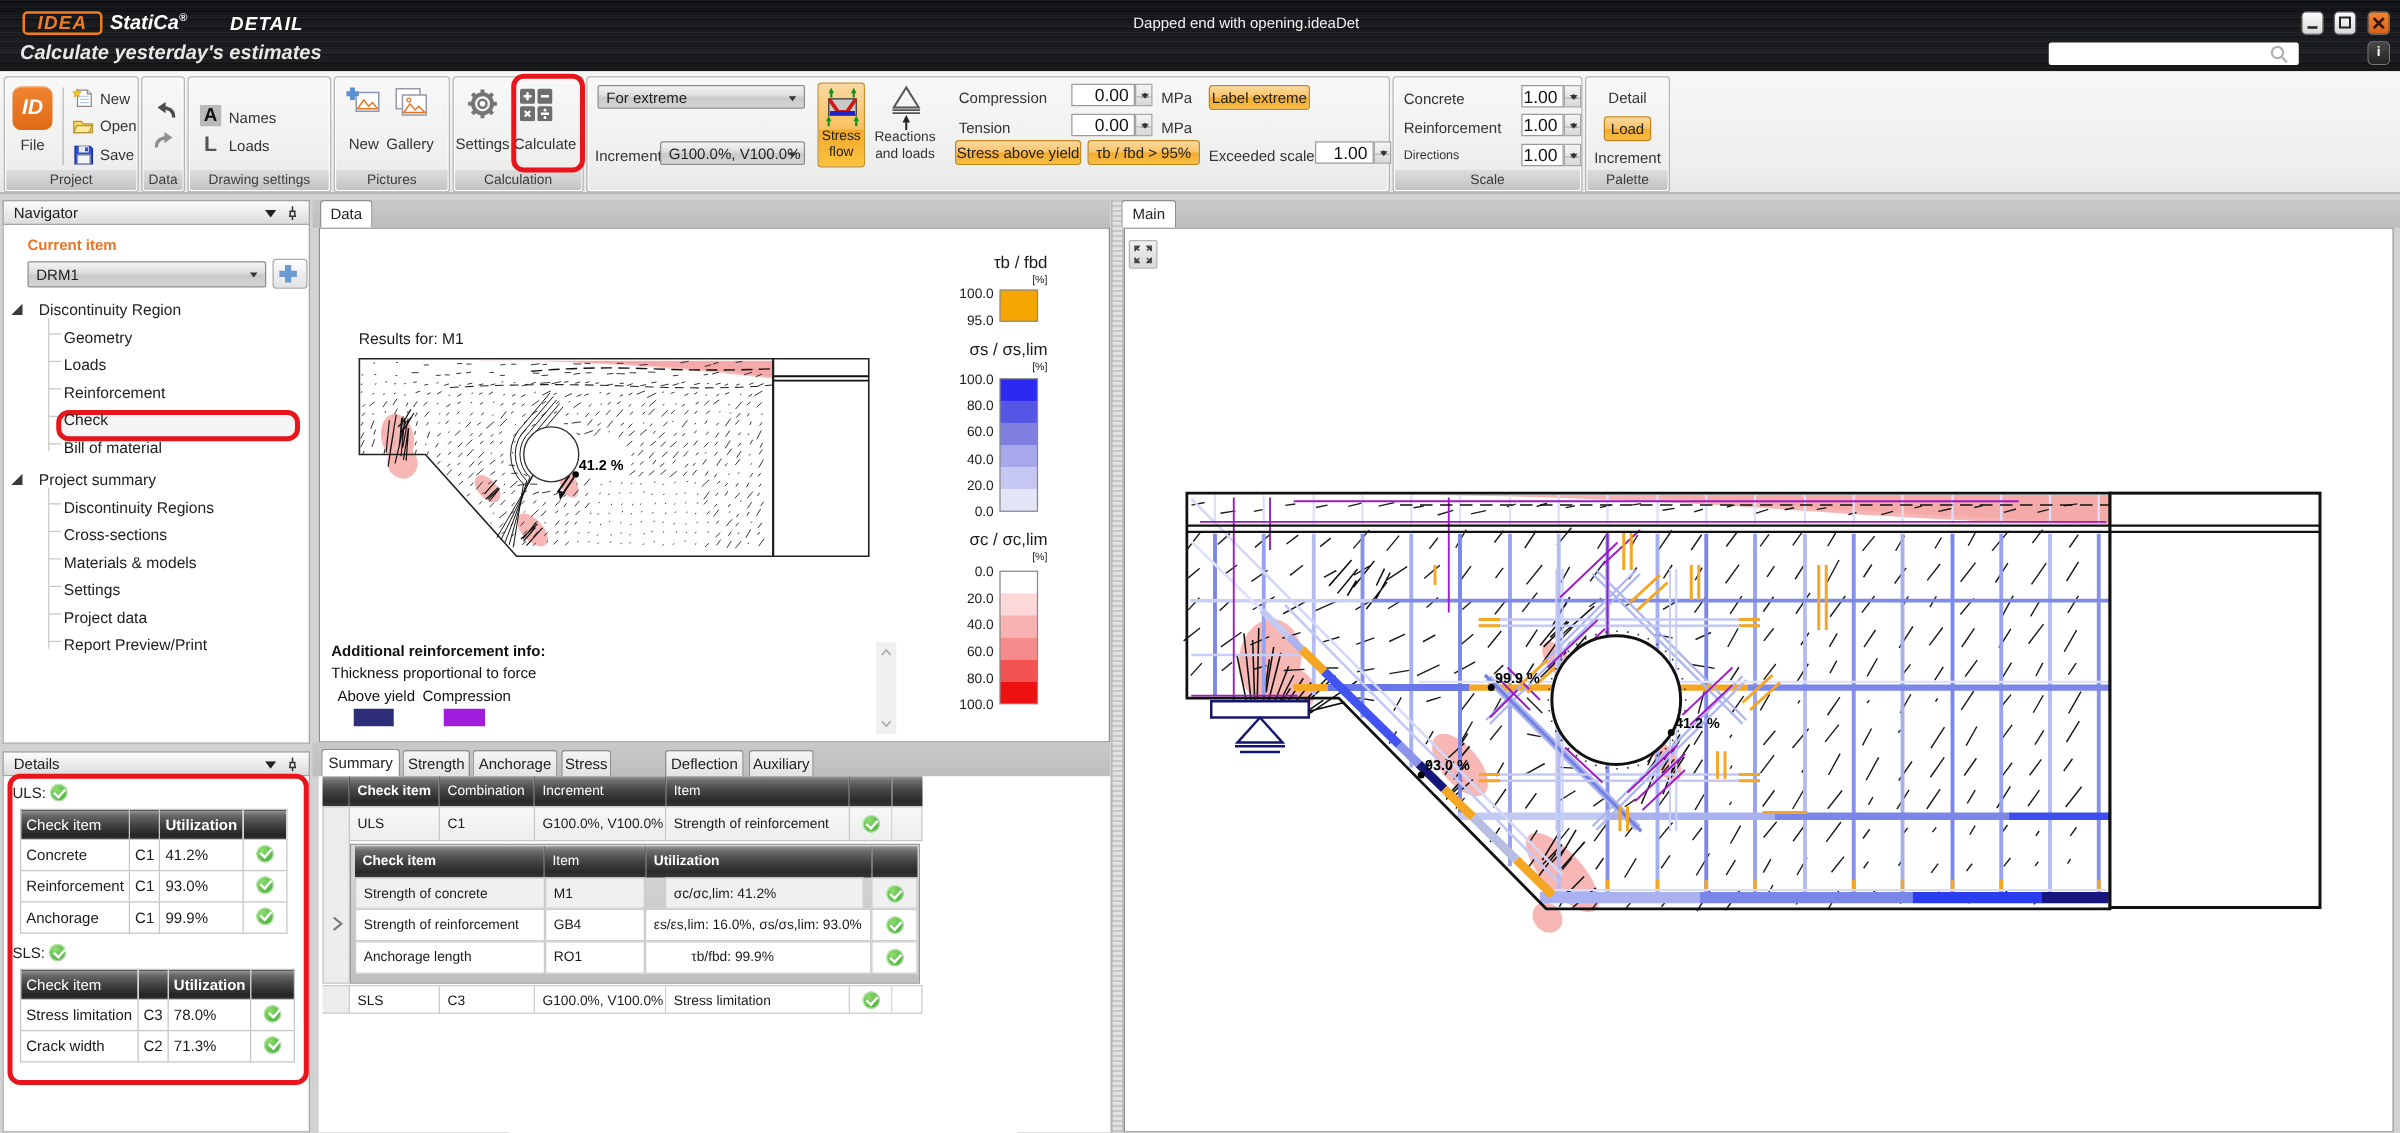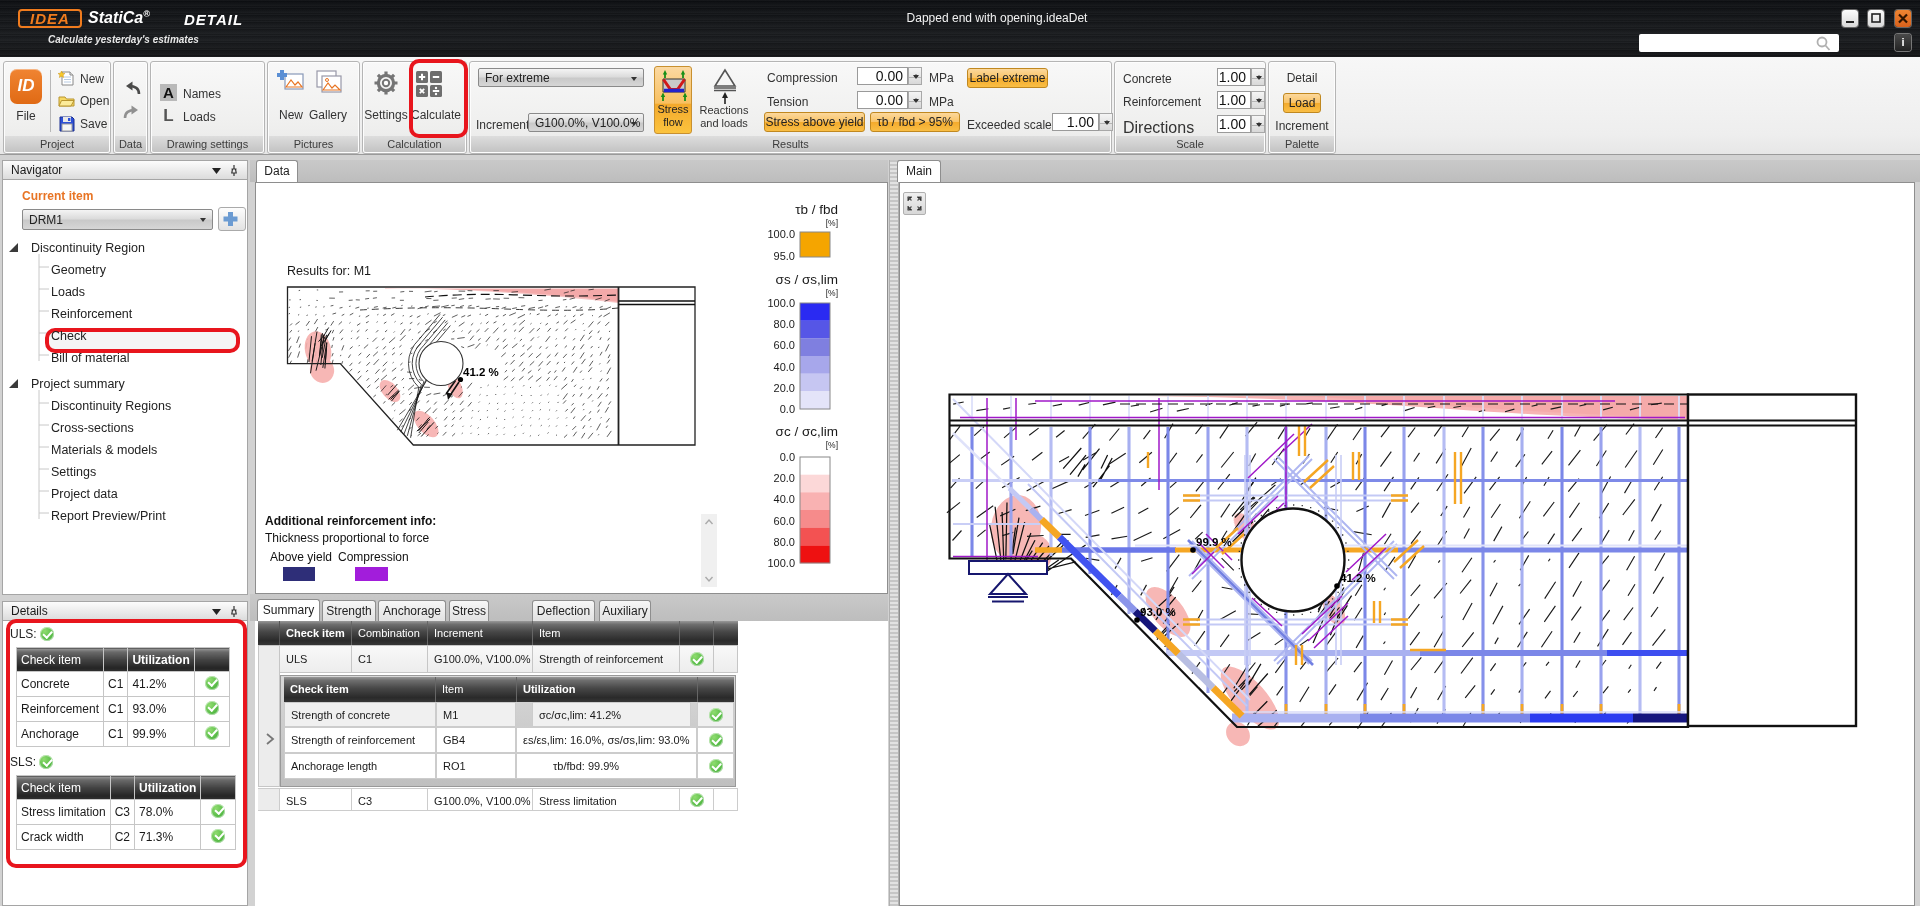--- a/index.html
+++ b/index.html
@@ -10,21 +10,21 @@
 
 #titlebar { left:0; top:0; width:1920px; height:57px;
   background:
     repeating-linear-gradient(180deg, rgba(255,255,255,0.07) 0px, rgba(255,255,255,0.0) 1px, rgba(0,0,0,0.12) 2px, rgba(255,255,255,0.03) 3px, rgba(0,0,0,0) 4px, rgba(255,255,255,0.05) 5px, rgba(0,0,0,0.1) 7px),
     linear-gradient(180deg, #0d0f12 0%, #15171a 40%, #191b1e 70%, #111214 100%);
 }
 #logoidea { left:18px; top:9px; width:64px; height:19px; border:2px solid #f07c1e; border-radius:4px;
   color:#f07c1e; font-weight:bold; font-style:italic; font-size:15px; text-align:center; line-height:15px; letter-spacing:1px;}
 #logostatica { left:88px; top:9px; color:#fff; font-weight:bold; font-style:italic; font-size:16px; }
 #logodetail { left:184px; top:11px; color:#fff; font-weight:bold; font-style:italic; font-size:15px; letter-spacing:1px;}
-#slogan { left:16px; top:34px; color:#e8e8e8; font-style:italic; font-size:10px; font-weight:bold;margin-left:32px;}
+#slogan { left:16px; top:34px; color:#e8e8e8; font-style:italic; font-size:16px; font-weight:bold;}
 #wintitle { left:737px; top:11px; width:520px; text-align:center; color:#f2f2f2; font-size:12px; }
 .winbtn { top:10px; width:16px; height:17px; border-radius:3px; background:linear-gradient(180deg,#fdfdfd,#d8d8d8); box-shadow:0 0 0 1px #666; }
 #btnmin { left:1842px; } #btnmax { left:1868px; }
 #btnclose { left:1895px; background:linear-gradient(180deg,#ef8532,#d9611b); }
 #searchbox { left:1639px; top:34px; width:200px; height:18px; background:#fff; border-radius:2px; }
 #infobtn { left:1895px; top:34px; width:16px; height:17px; border-radius:3px; background:linear-gradient(180deg,#4a4a4a,#222); color:#ffffff; font-size:11px; font-weight:bold; text-align:center; line-height:17px; box-shadow:0 0 0 1px #777;}
 
 
 #ribbon { left:0; top:57px; width:1920px; height:98px; background:linear-gradient(180deg,#f7f7f7,#eeeeee 80%,#e6e6e6); border-bottom:1px solid #9a9a9a;}
 .rgroup { position:absolute; top:2px; height:150px; height:93px; border:1px solid #b5b5b5; border-radius:3px; background:linear-gradient(180deg,#f8f8f8,#efefee 70%,#e8e8e8); box-shadow:inset 0 0 0 1px #fdfdfd; }
@@ -213,35 +213,34 @@
       </div>
     <div class="ritem" style="left:459px;top:33px;font-size:12px;">MPa</div>
     <div class="obtn" style="left:294px;top:50px;width:101px;">Stress above yield</div>
     <div class="obtn" style="left:400px;top:50px;width:90px;">τb / fbd &gt; 95%</div>
     <div class="obtn" style="left:497px;top:6px;width:81px;">Label extreme</div>
     <div class="ritem" style="left:497px;top:56px;font-size:12px;">Exceeded scale</div>
     <div class="numin" style="left:582px;top:51px;width:47px;">1.00</div>
     <div class="spin" style="left:629px;top:51px;">
         <i></i>
       </div>
-    <div class="rlabel">Results</div>
   </div>
 
   <div class="rgroup" style="left:1114px;width:152px;">
     <div class="ritem" style="left:8px;top:10px;font-size:12px;">Concrete</div>
     <div class="numin" style="left:102px;top:6px;width:34px;">1.00</div>
     <div class="spin" style="left:136px;top:6px;">
         <i></i>
       </div>
     <div class="ritem" style="left:8px;top:33px;font-size:12px;">Reinforcement</div>
     <div class="numin" style="left:102px;top:29px;width:34px;">1.00</div>
     <div class="spin" style="left:136px;top:29px;">
         <i></i>
       </div>
-    <div class="ritem" style="left:8px;top:57px;font-size:16px;">Directions</div>
+    <div class="ritem" style="left:8px;top:57px;font-size:10px;">Directions</div>
     <div class="numin" style="left:102px;top:53px;width:34px;">1.00</div>
     <div class="spin" style="left:136px;top:53px;">
         <i></i>
       </div>
     <div class="rlabel">Scale</div>
   </div>
 
   <div class="rgroup" style="left:1268px;width:68px;">
     <div class="ritem" style="left:0;top:9px;width:100%;text-align:center;font-size:12px;">Detail</div>
     <div class="obtn" style="left:14px;top:31px;width:38px;">Load</div>

